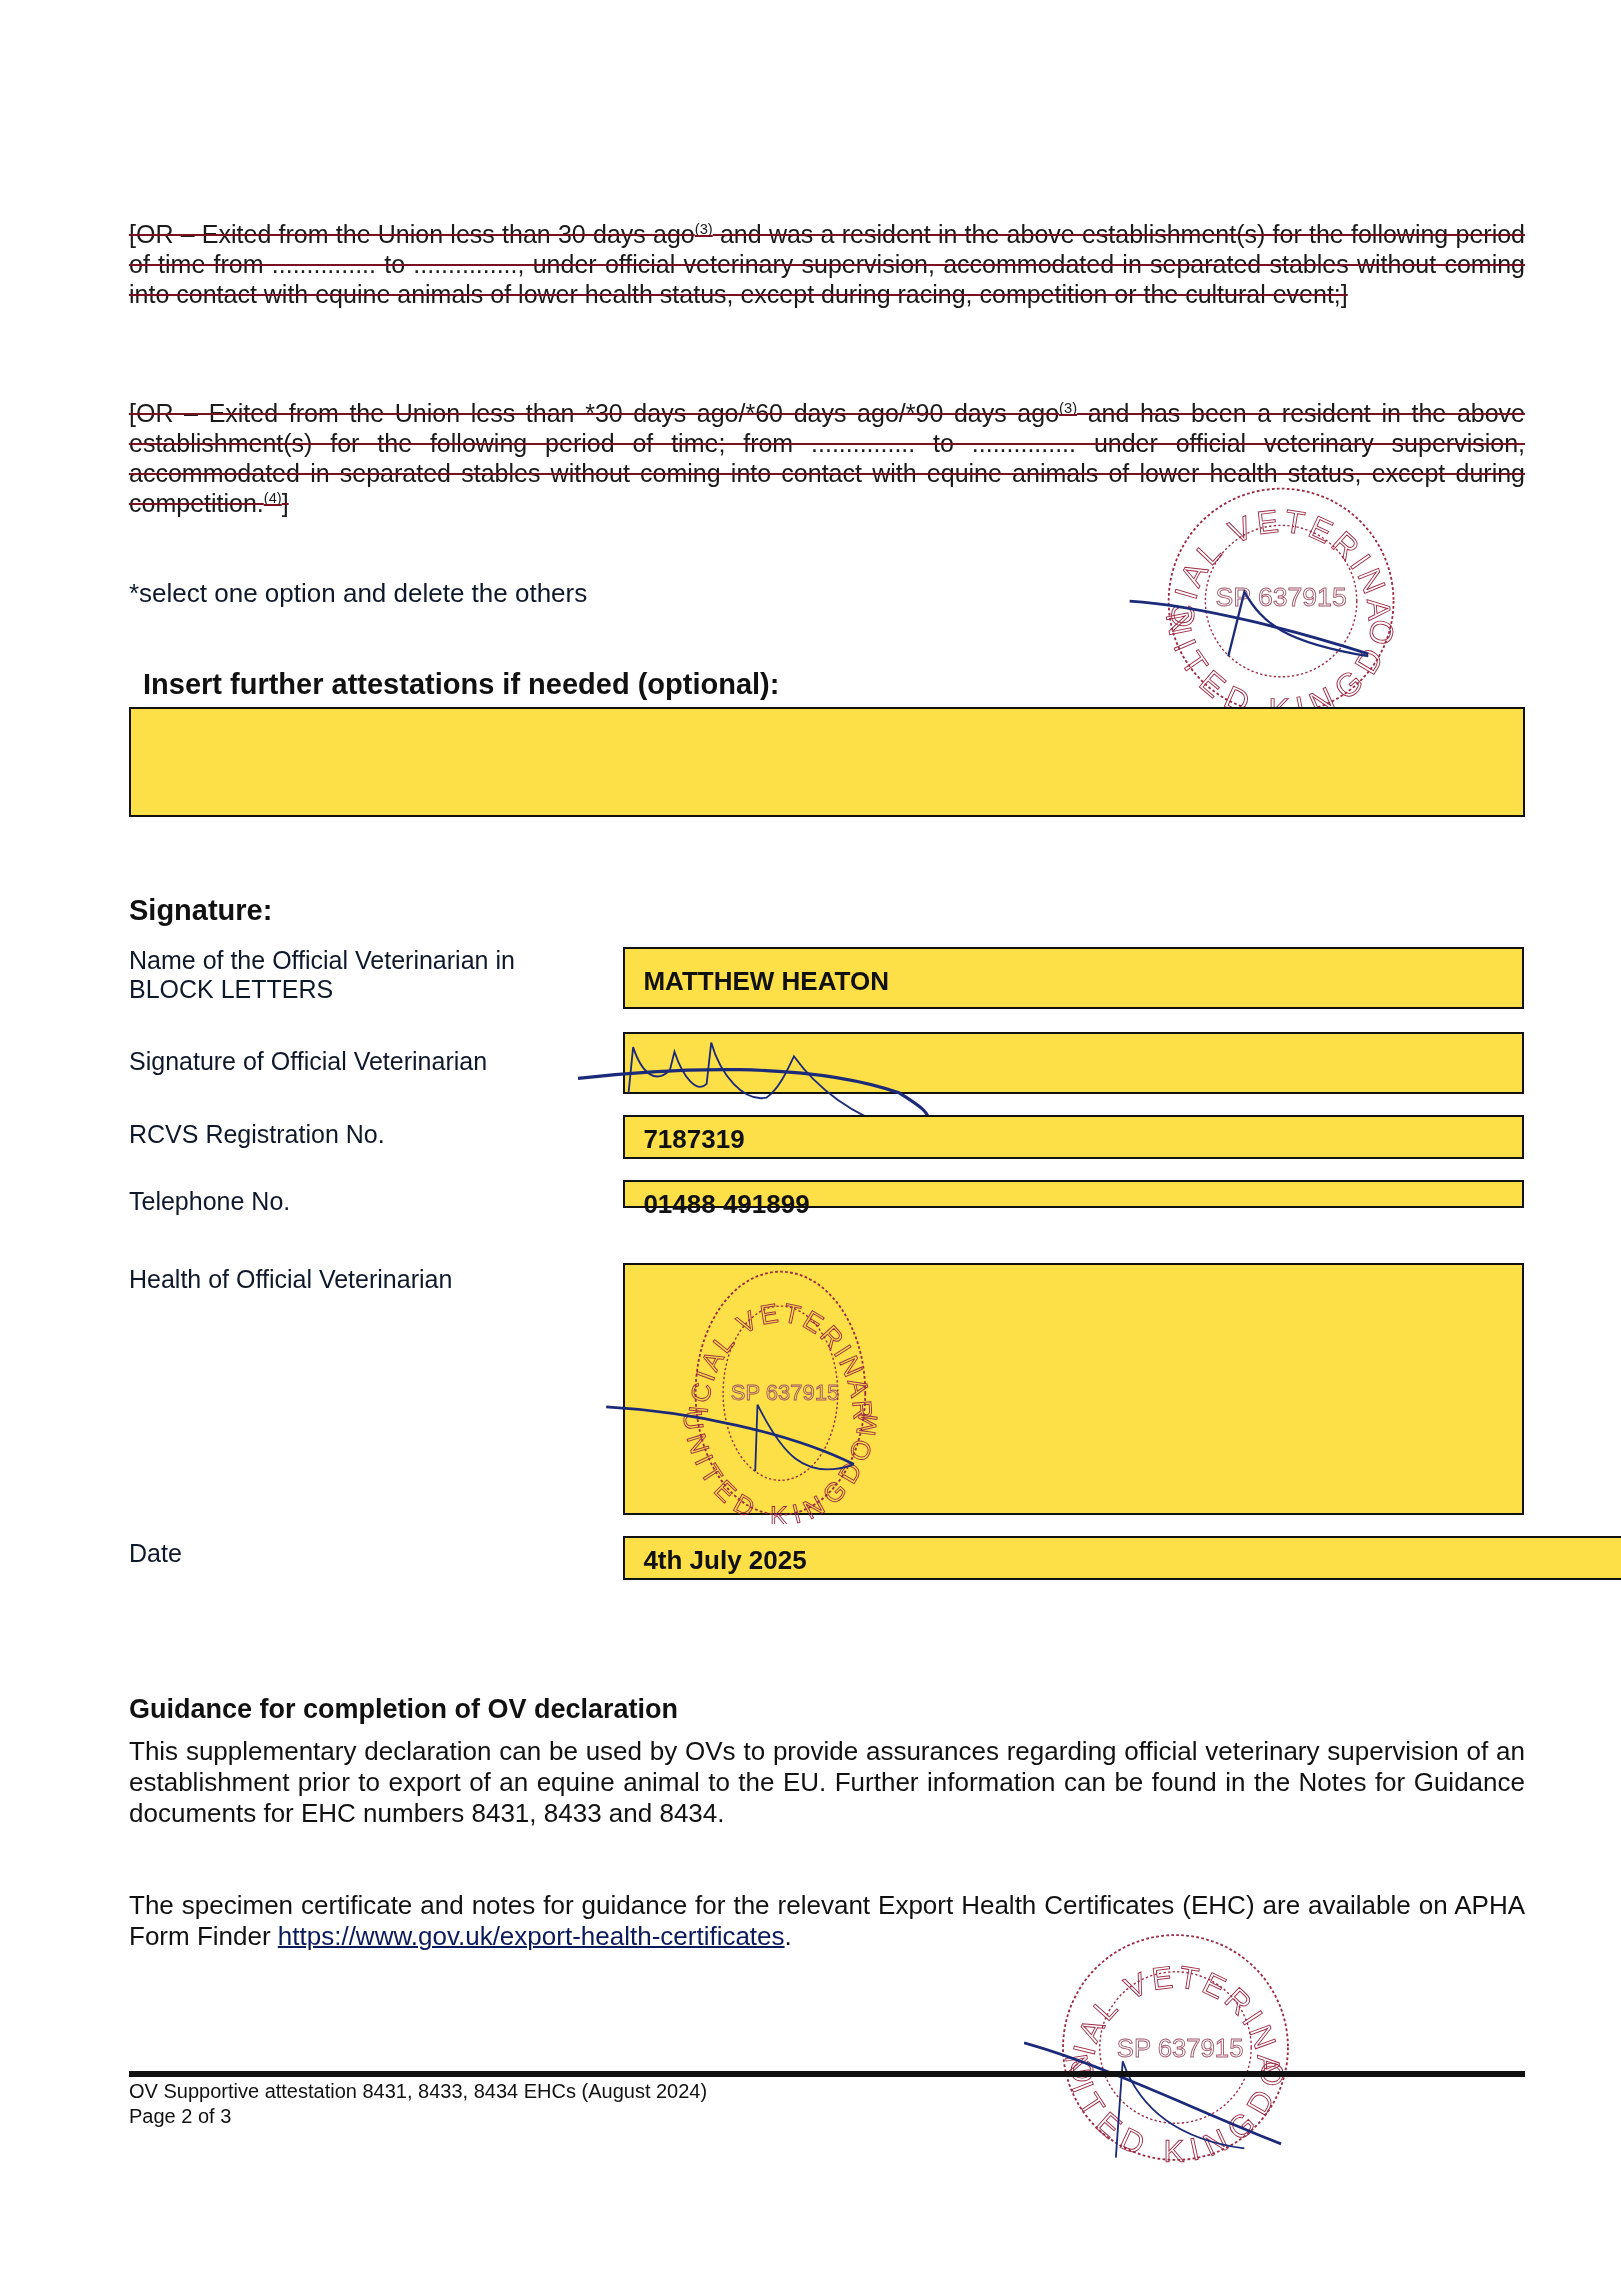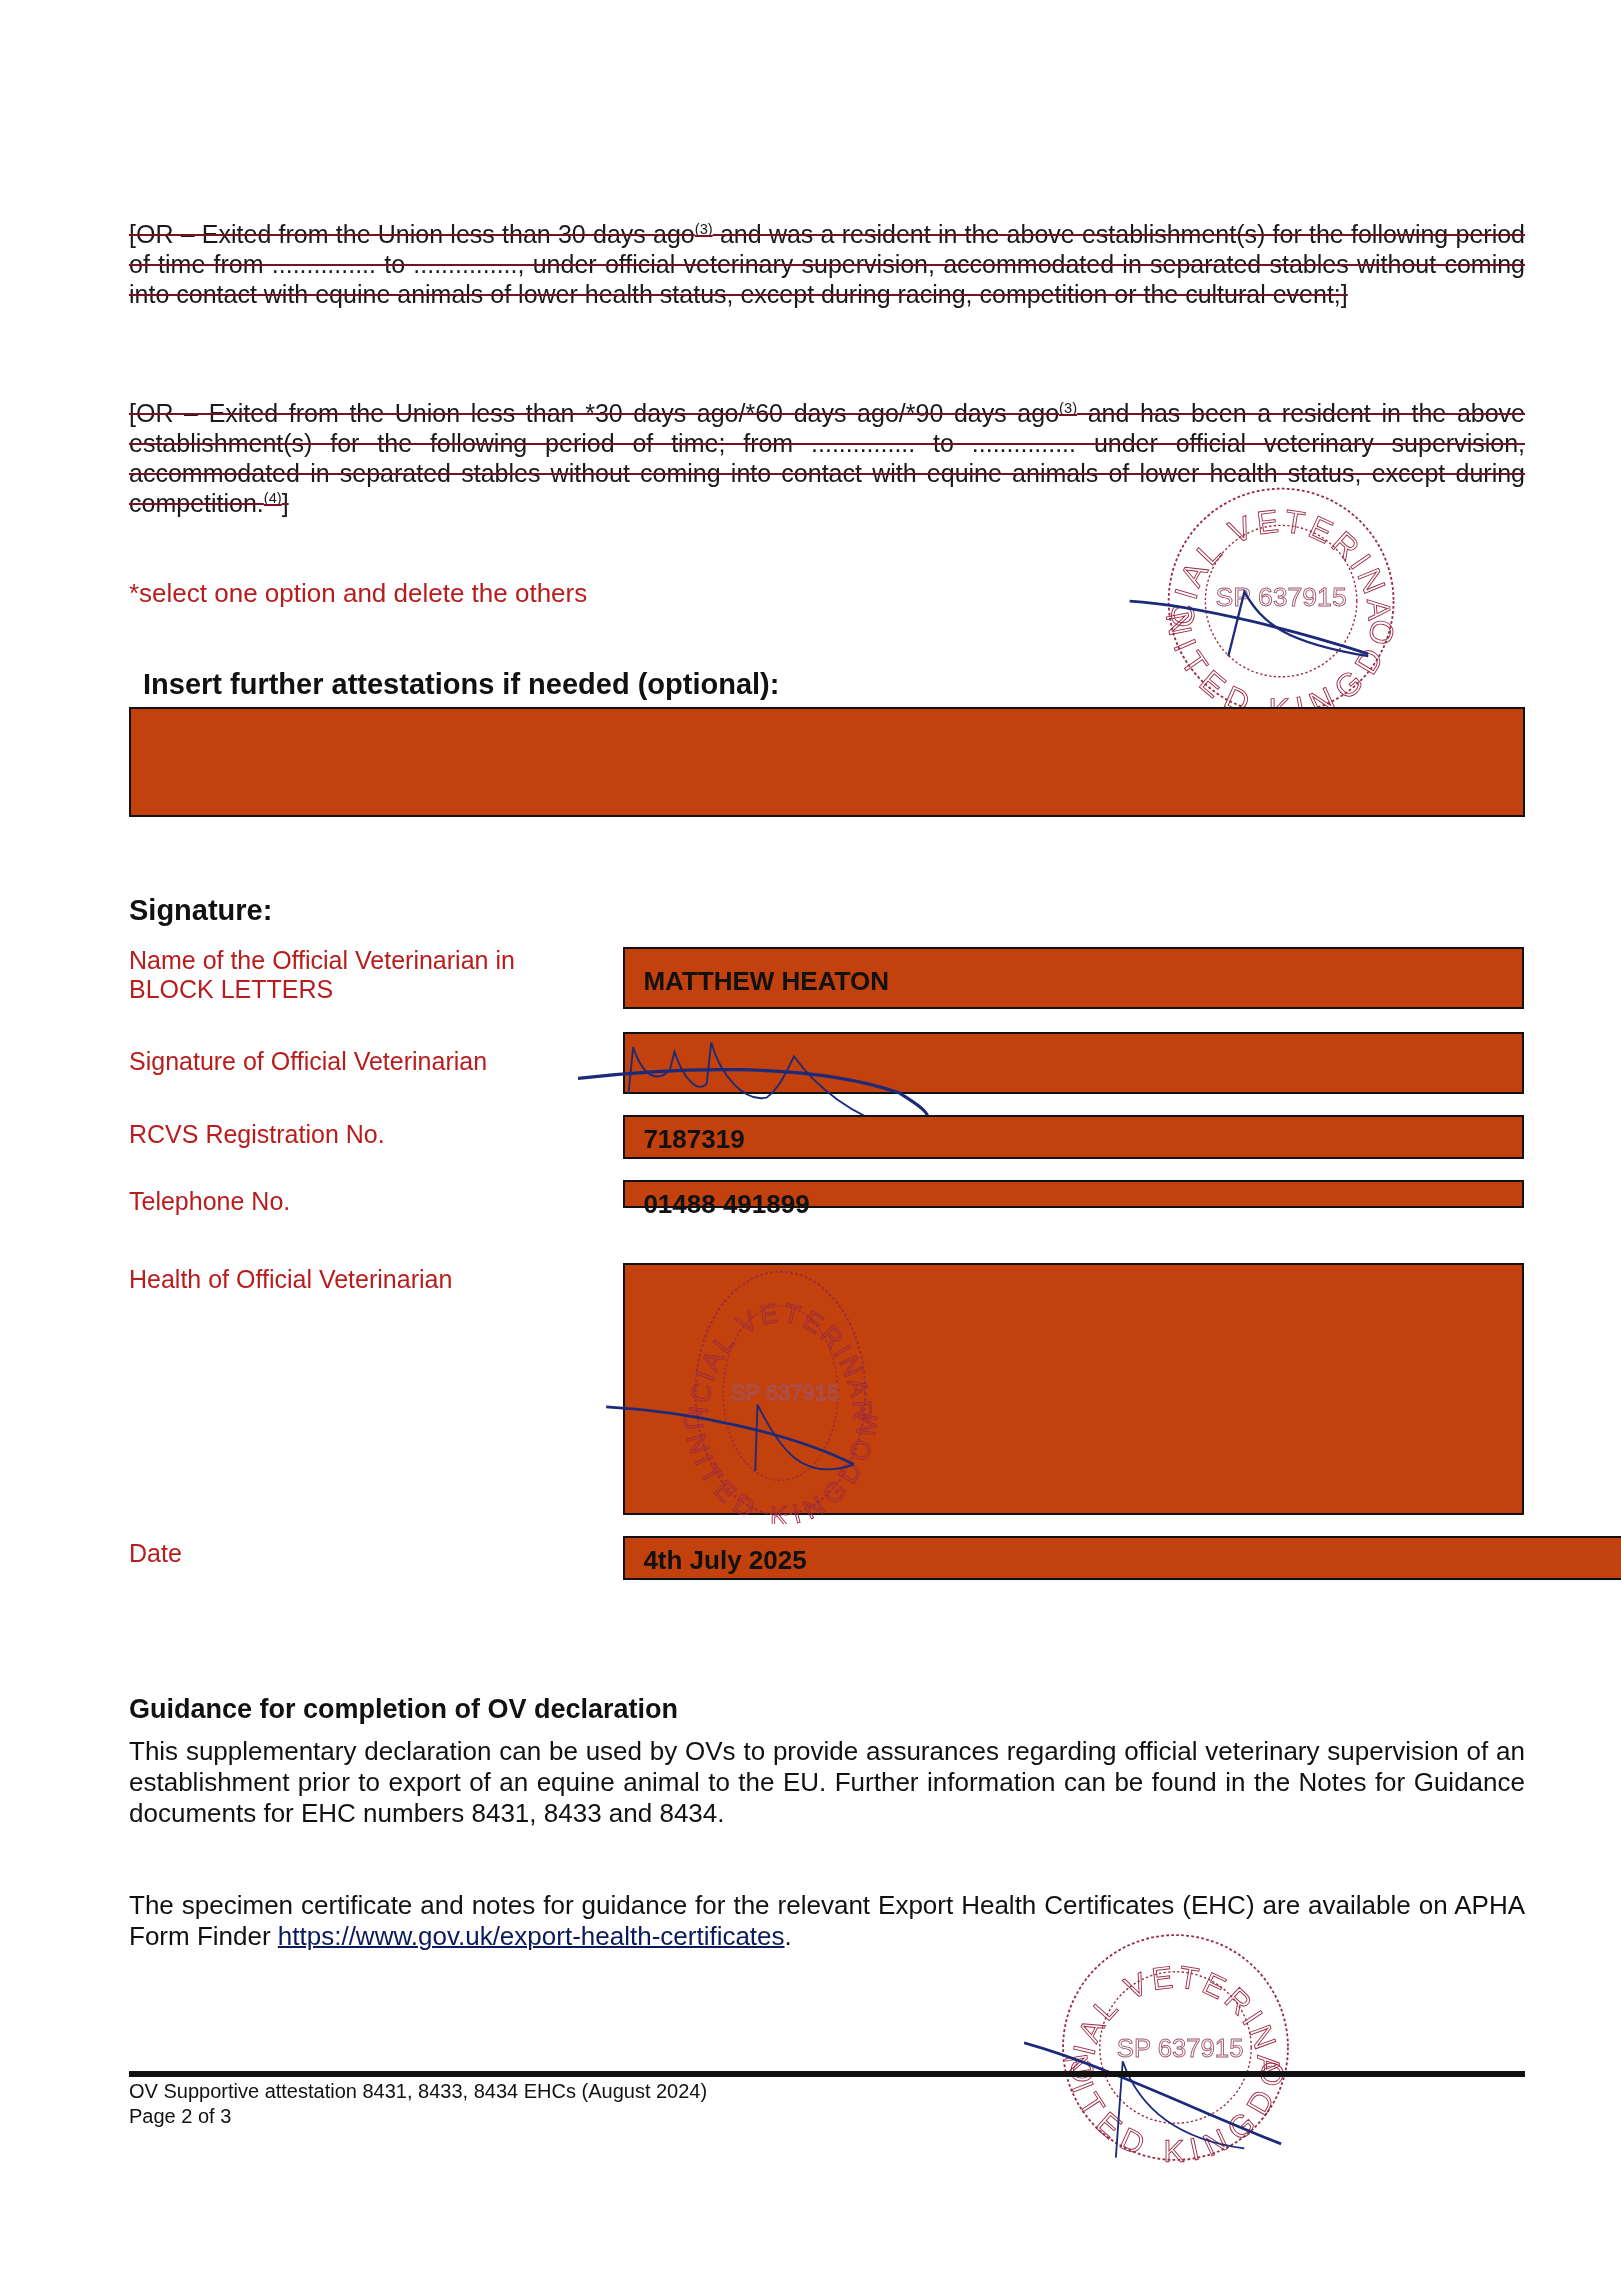--- a/index.html
+++ b/index.html
@@ -2,23 +2,23 @@
 <html style="font-size:7.3px"><head>
 <meta charset="utf-8">
 <style>
   html, body { margin:0; padding:0; background:#ffffff; }
   body { width:1622px; height:2295px; position:relative; overflow:hidden;
          font-family:"Liberation Sans", sans-serif; color:#111; }
   .abs { position:absolute; }
   .struck { left:129px; width:1396px; font-size:25px; line-height:30px; text-align:justify;
             text-decoration:line-through; text-decoration-color:#7a1020; text-decoration-thickness:1.8px; color:#1a1a1a; }
   .struck sup { font-size:14.7px; line-height:0; }
-  .label { font-size:25px; line-height:29px; color:#b91c1c; }
+  .label { font-size:25px; line-height:29px; color:#0f172a; }
   .heading { font-weight:bold; font-size:29px; color:#111; }
-  .box { border:2.3px solid #111; box-sizing:border-box; background:#c2410c; }
+  .box { border:2.3px solid #111; box-sizing:border-box; background:#fde047; }
   .box-value { font-weight:bold; font-size:26px; position:absolute; left:18.4px; color:#111; }
   .para { left:129px; width:1396px; font-size:26px; line-height:31px; text-align:justify; color:#111; }
   .link { color:#0b1a5c; text-decoration:underline; text-decoration-thickness:1.8px; }
   .footer-text { left:129px; font-size:20px; line-height:25px; color:#111; }
   .stamp { pointer-events:none; }
 </style>
 </head>
 <body>
 
 <div class="abs struck" style="top:219px;">

